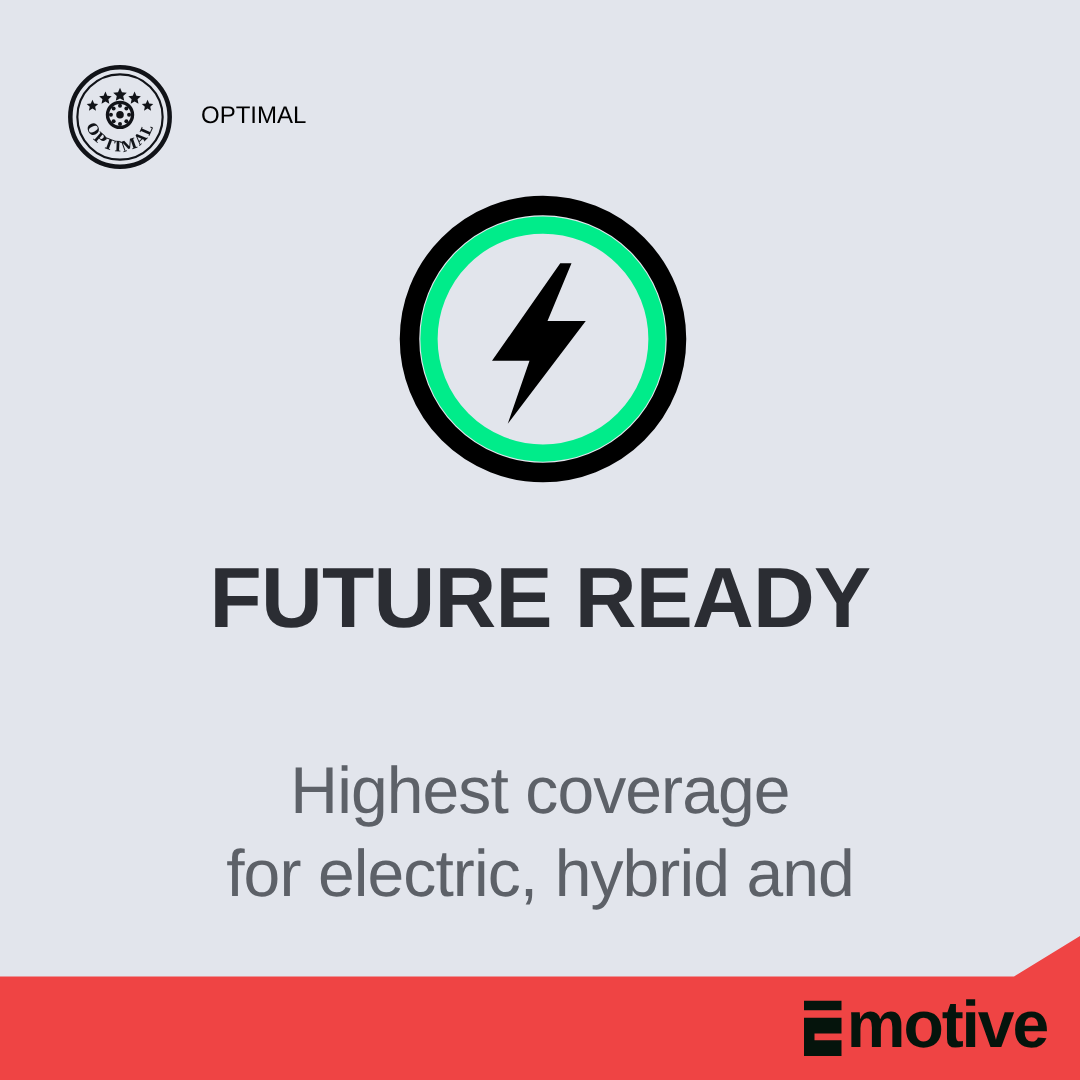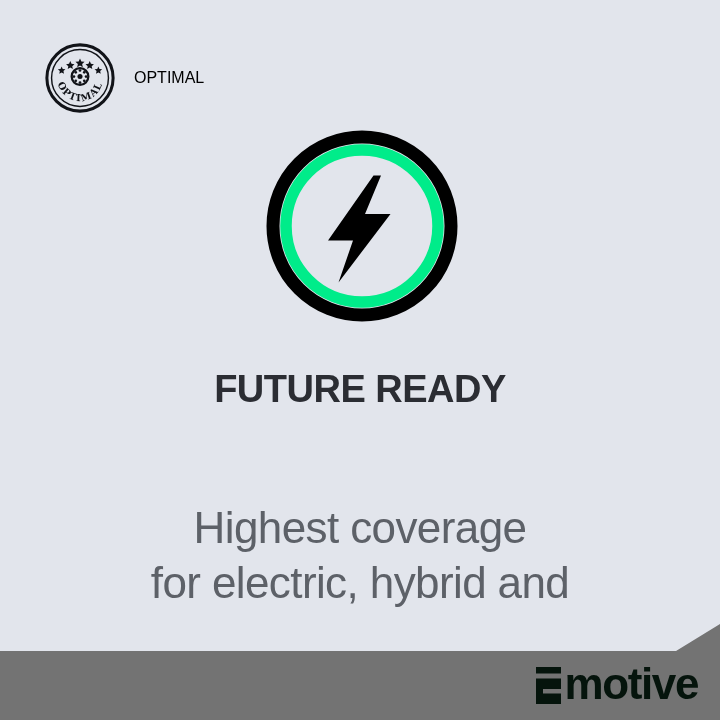--- a/index.html
+++ b/index.html
@@ -45,21 +45,21 @@
   #hero-emblem svg { display: block; width: 192px; height: 192px; }
 
   
   #headline {
     position: absolute;
     left: 0;
     top: 370px;
     width: 720px;
     text-align: center;
     font-weight: 700;
-    font-size: 38px;
+    font-size: 57px;
     letter-spacing: -0.5px;
     color: #2b2d33;
     line-height: 1.05;
     white-space: nowrap;
   }
   #subcopy {
     position: absolute;
     left: 0;
     top: 452px;
     width: 720px;
@@ -73,21 +73,21 @@
   }
   #subcopy .copy-line { display: block; white-space: nowrap; }
 
   
   #footer-band {
     position: absolute;
     left: 0;
     top: 624px;
     width: 720px;
     height: 96px;
-    background: #737373;
+    background: #ef4444;
     clip-path: polygon(0 27px, 676px 27px, 720px 0, 720px 96px, 0 96px);
   }
   #footer-logo {
     position: absolute;
     right: 22px;
     bottom: 14px;
     display: flex;
     align-items: baseline;
     color: #05140c;
     line-height: 1;

